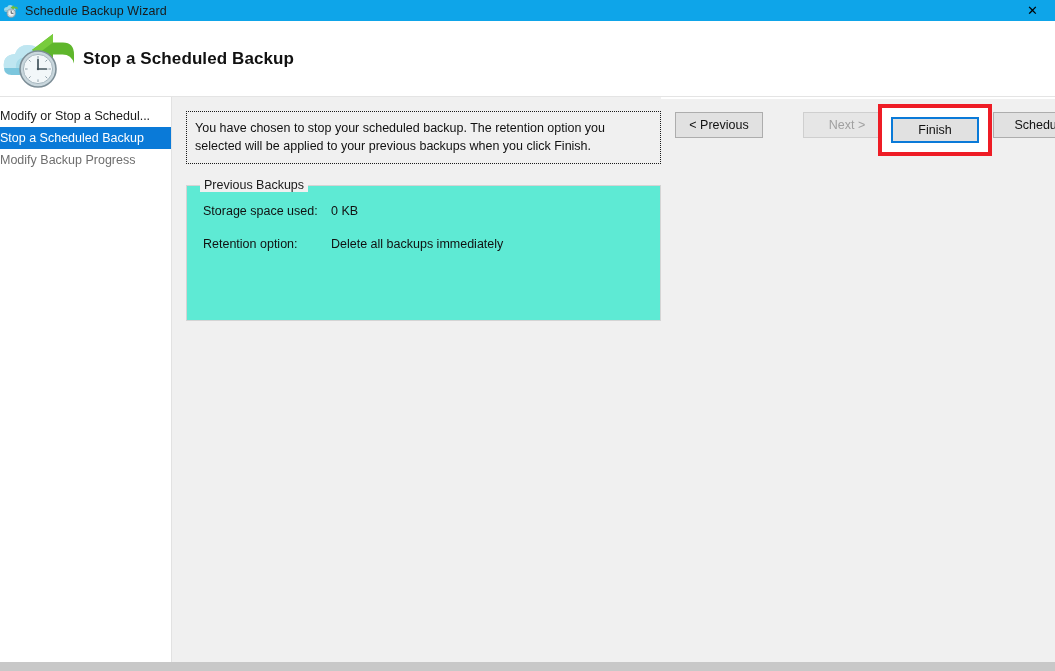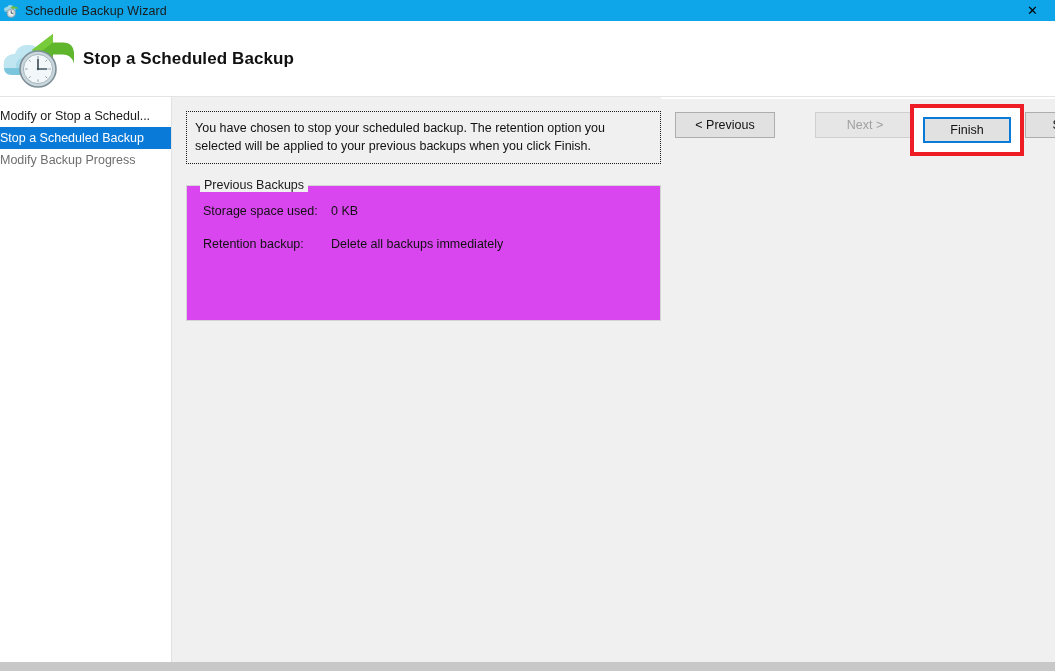--- a/index.html
+++ b/index.html
@@ -134,21 +134,21 @@
     color: #111111;
     line-height: 18px;
   }
 
   
   #group-box {
     position: relative;
     width: 475px;
     margin-top: 21px;
     border: 1px solid #d4d4d4;
-    background: #d946ef;
+    background: #5eead4;
     padding: 18px 0 22px 0;
     height: 136px;
   }
   #group-legend {
     position: absolute;
     top: -8px; left: 13px;
     background: #f0f0f0;
     padding: 0 4px;
     font-size: 12.5px;
     color: #1a1a1a;
@@ -176,21 +176,21 @@
     height: 54px;
     flex: 0 0 54px;
     border-top: 2px solid #ffffff;
     background: #f0f0f0;
     display: flex;
     align-items: center;
     justify-content: flex-end;
     padding-right: 24px;
   }
   .btn {
-    width: 100px;
+    width: 88px;
     height: 26px;
     margin-left: 14px;
     background: #e1e1e1;
     border: 1px solid #adadad;
     font-size: 12.5px;
     color: #111111;
     font-family: "Liberation Sans", sans-serif;
     display: flex;
     align-items: center;
     justify-content: center;
@@ -199,21 +199,21 @@
   }
   .btn.disabled {
     color: #a0a0a0;
     border-color: #cfcfcf;
     background: #e6e6e6;
     margin-left: 40px;
   }
   
   #finish-wrap {
     position: relative;
-    margin-left: 8px;
+    margin-left: 0;
     width: 88px;
     height: 16px;
   }
   #finish-annotation {
     position: absolute;
     left: -13px; top: -13px;
     width: 114px; height: 52px;
     border: 4px solid #ee1c25;
     background: #ffffff;
     pointer-events: none;
@@ -307,21 +307,21 @@
         <div id="group-box">
           <div id="group-legend">Previous Backups</div>
 
 
           <div class="field-row">
             <div class="field-label">Storage space used:</div>
             <div class="field-value">0 KB</div>
           </div>
 
           <div class="field-row">
-            <div class="field-label">Retention backup:</div>
+            <div class="field-label">Retention option:</div>
             <div class="field-value">Delete all backups immediately</div>
           </div>
         </div>
 
       </div>
 
       <div id="footer">
         <div class="btn">&lt; Previous</div>
         <div class="btn disabled">Next &gt;</div>
         <div id="finish-wrap">

